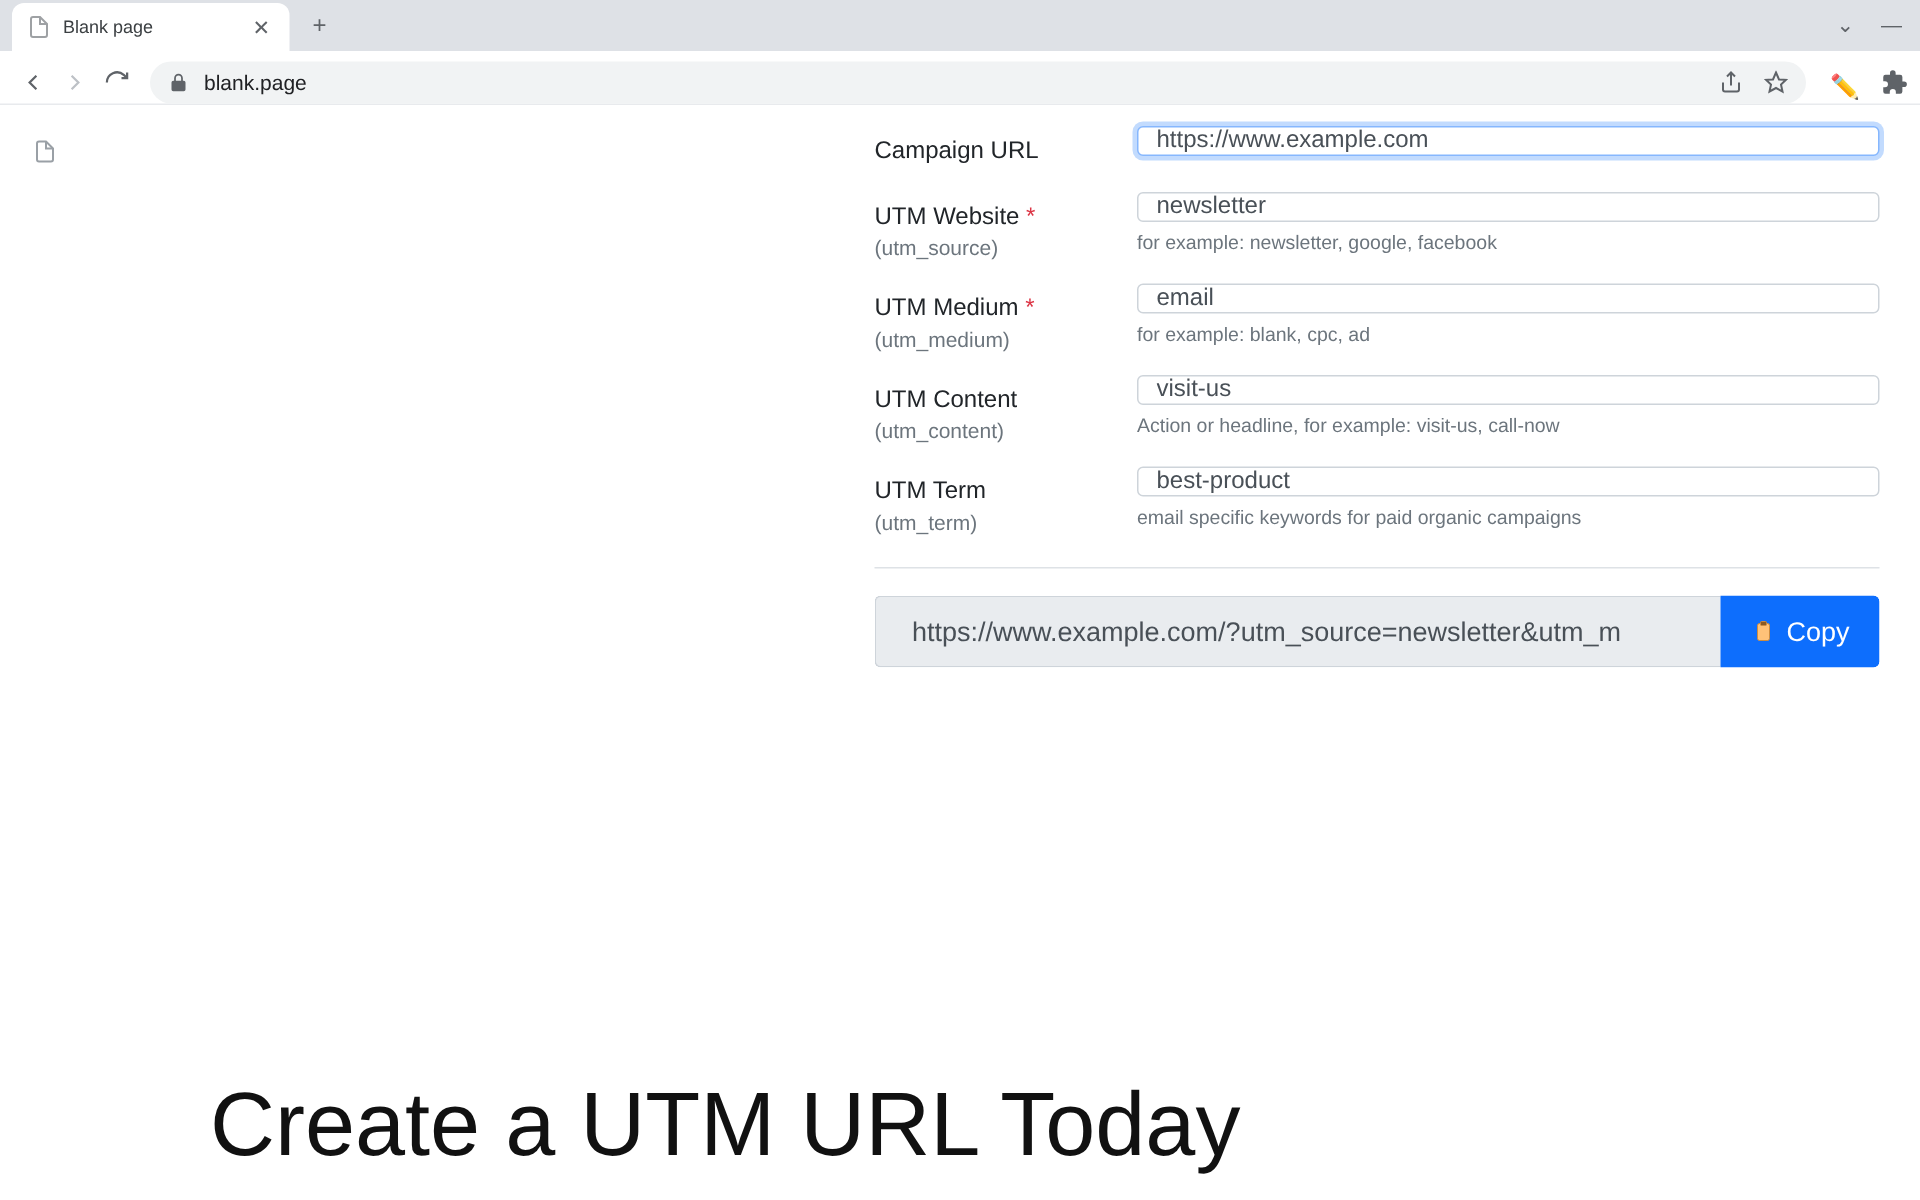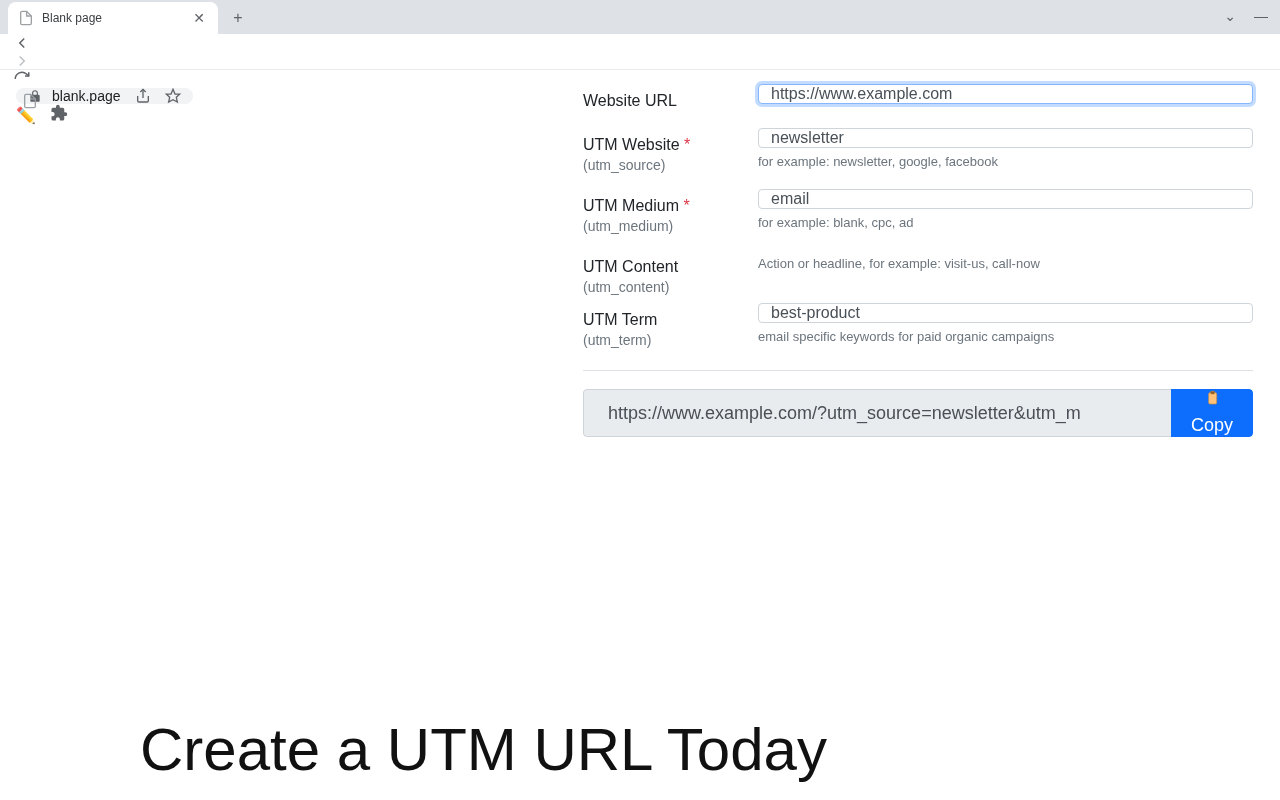--- a/index.html
+++ b/index.html
@@ -22,21 +22,21 @@
       background: #dee1e6;
       height: 34px;
       display: flex;
       align-items: flex-end;
       padding-left: 8px;
       position: relative;
     }
     .tab {
       background: #fff;
       height: 32px;
-      width: 210px;
+      width: 185px;
       border-radius: 8px 8px 0 0;
       display: flex;
       align-items: center;
       padding: 0 10px;
       font-size: 12px;
       color: #3c4043;
       position: relative;
     }
     .tab-icon {
       width: 16px;
@@ -73,24 +73,23 @@
       gap: 18px;
       color: #5f6368;
     }
     .tab-bar-right span {
       font-size: 14px;
     }
     .address-bar-row {
       background: #fff;
       height: 36px;
       display: flex;
-      align-items: flex-start;
+      align-items: flex-end;
       padding: 0 8px;
       border-bottom: 1px solid #e8eaed;
-      flex-direction: column;
     }
     .nav-btn {
       width: 28px;
       height: 28px;
       display: flex;
       align-items: center;
       justify-content: center;
       color: #5f6368;
       cursor: pointer;
       border-radius: 50%;
@@ -235,21 +234,20 @@
       background: #0d6efd;
       color: #fff;
       border: none;
       padding: 0 20px;
       font-size: 18px;
       cursor: pointer;
       display: flex;
       align-items: center;
       gap: 8px;
       border-radius: 0 4px 4px 0;
-      flex-direction: column;
     }
     .copy-btn svg {
       width: 16px;
       height: 18px;
     }
     .headline {
       position: absolute;
       left: 140px;
       top: 645px;
       font-size: 60px;
@@ -322,21 +320,21 @@
 <div class="page-content">
   <svg class="doc-icon" viewBox="0 0 24 24" fill="none" stroke="#9aa0a6" stroke-width="2">
       <path d="M13 2H6a2 2 0 0 0-2 2v16a2 2 0 0 0 2 2h12a2 2 0 0 0 2-2V9l-7-7z"></path>
       <polyline points="13 2 13 9 20 9"></polyline>
     </svg>
 
   <div class="form-container">
 
     <div class="form-row">
       <div class="label-col">
-        <div class="label-main">Website URL</div>
+        <div class="label-main">Campaign URL</div>
       </div>
       <div class="input-col">
         <input class="focused" type="text" value="https://www.example.com" style="">
       </div>
     </div>
 
     <div class="form-row with-hint">
       <div class="label-col">
         <div class="label-main"><span>UTM Website</span> <span class="req">*</span></div>
         <div class="label-sub">(utm_source)</div>
@@ -358,20 +356,21 @@
       </div>
     </div>
 
 
     <div class="form-row with-hint">
       <div class="label-col">
         <div class="label-main">UTM Content</div>
         <div class="label-sub">(utm_content)</div>
       </div>
       <div class="input-col">
+        <input type="text" value="visit-us" style="">
         <div class="hint">Action or headline, for example: visit-us, call-now</div>
       </div>
     </div>
 
     <div class="form-row with-hint">
       <div class="label-col">
         <div class="label-main">UTM Term</div>
         <div class="label-sub">(utm_term)</div>
       </div>
       <div class="input-col">

